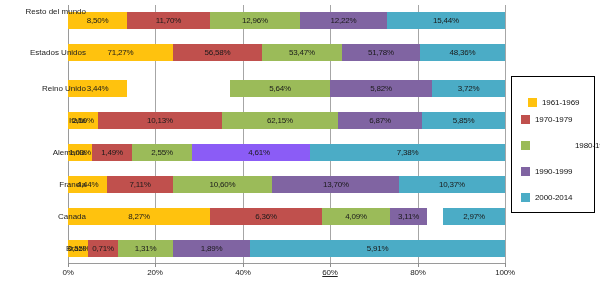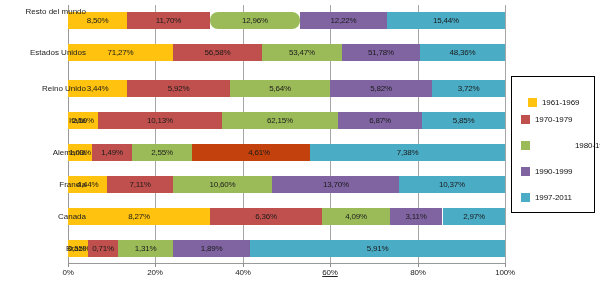--- a/index.html
+++ b/index.html
@@ -183,21 +183,21 @@
         <div class="x-tick-label" style="left: 485px;">100%</div>
       </div>
     <div id="bars">
         <div class="bar-row" style="top: 12px; left: 0px; width: 512px;">
           <div class="seg" title="Resto del mundo / 1961-1969 : 8,50%" style="left: 68px; width: 59px; background: rgb(255, 194, 14);">
             <div class="seg-label">8,50%</div>
           </div>
           <div class="seg" title="Resto del mundo / 1970-1979 : 11,70%" style="left: 127px; width: 83px; background: rgb(192, 80, 77);">
             <div class="seg-label">11,70%</div>
           </div>
-          <div class="seg" title="Resto del mundo / 1980-1989 : 12,96%" style="left: 210px; width: 90px; background: rgb(155, 187, 89); border-radius: 8px;">
+          <div class="seg" title="Resto del mundo / 1980-1989 : 12,96%" style="left: 210px; width: 90px; background: rgb(155, 187, 89);">
             <div class="seg-label">12,96%</div>
           </div>
           <div class="seg" title="Resto del mundo / 1990-1999 : 12,22%" style="left: 300px; width: 87px; background: rgb(128, 100, 162);">
             <div class="seg-label">12,22%</div>
           </div>
           <div class="seg" title="Resto del mundo / 2000-2011 : 15,44%" style="left: 387px; width: 118px; background: rgb(75, 172, 198);">
             <div class="seg-label">15,44%</div>
           </div>
         </div>
         <div class="bar-row" style="top: 44px; left: 0px; width: 512px;">
@@ -214,23 +214,20 @@
             <div class="seg-label">51,78%</div>
           </div>
           <div class="seg" title="Estados Unidos / 2000-2011 : 48,36%" style="left: 420px; width: 85px; background: rgb(75, 172, 198);">
             <div class="seg-label">48,36%</div>
           </div>
         </div>
         <div class="bar-row" style="top: 80px; left: 0px; width: 512px;">
           <div class="seg" title="Reino Unido / 1961-1969 : 3,44%" style="left: 68px; width: 59px; background: rgb(255, 194, 14);">
             <div class="seg-label">3,44%</div>
           </div>
-          <div class="seg" title="Reino Unido / 1970-1979 : 5,92%" style="left: 127px; width: 103px; background: rgb(192, 80, 77);">
-            <div class="seg-label">5,92%</div>
-          </div>
           <div class="seg" title="Reino Unido / 1980-1989 : 5,64%" style="left: 230px; width: 100px; background: rgb(155, 187, 89);">
             <div class="seg-label">5,64%</div>
           </div>
           <div class="seg" title="Reino Unido / 1990-1999 : 5,82%" style="left: 330px; width: 102px; background: rgb(128, 100, 162);">
             <div class="seg-label">5,82%</div>
           </div>
           <div class="seg" title="Reino Unido / 2000-2011 : 3,72%" style="left: 432px; width: 73px; background: rgb(75, 172, 198);">
             <div class="seg-label">3,72%</div>
           </div>
         </div>
@@ -254,21 +251,21 @@
         <div class="bar-row" style="top: 144px; left: 0px; width: 512px;">
           <div class="seg" title="Alemania / 1961-1969 : 1,03%" style="left: 68px; width: 24px; background: rgb(255, 194, 14);">
             <div class="seg-label">1,03%</div>
           </div>
           <div class="seg" title="Alemania / 1970-1979 : 1,49%" style="left: 92px; width: 40px; background: rgb(192, 80, 77);">
             <div class="seg-label">1,49%</div>
           </div>
           <div class="seg" title="Alemania / 1980-1989 : 2,55%" style="left: 132px; width: 60px; background: rgb(155, 187, 89);">
             <div class="seg-label">2,55%</div>
           </div>
-          <div class="seg" title="Alemania / 1990-1999 : 4,61%" style="left: 192px; width: 134px; background: #c2410c; padding-left: 31px;">
+          <div class="seg" title="Alemania / 1990-1999 : 4,61%" style="left: 192px; width: 134px; background: #8b5cf6; padding-left: 31px;">
             <div class="seg-label">4,61%</div>
           </div>
           <div class="seg" title="Alemania / 2000-2011 : 7,38%" style="left: 310px; width: 195px; background: rgb(75, 172, 198);">
             <div class="seg-label">7,38%</div>
           </div>
         </div>
         <div class="bar-row" style="top: 176px; left: 0px; width: 512px;">
           <div class="seg" title="Francia / 1961-1969 : 4,44%" style="left: 68px; width: 39px; background: rgb(255, 194, 14);">
             <div class="seg-label">4,44%</div>
           </div>
@@ -288,21 +285,21 @@
         <div class="bar-row" style="top: 208px; left: 0px; width: 512px;">
           <div class="seg" title="Canada / 1961-1969 : 8,27%" style="left: 68px; width: 142px; background: rgb(255, 194, 14);">
             <div class="seg-label">8,27%</div>
           </div>
           <div class="seg" title="Canada / 1970-1979 : 6,36%" style="left: 210px; width: 112px; background: rgb(192, 80, 77);">
             <div class="seg-label">6,36%</div>
           </div>
           <div class="seg" title="Canada / 1980-1989 : 4,09%" style="left: 322px; width: 68px; background: rgb(155, 187, 89);">
             <div class="seg-label">4,09%</div>
           </div>
-          <div class="seg" title="Canada / 1990-1999 : 3,11%" style="left: 390px; width: 52px; background: rgb(128, 100, 162);">
+          <div class="seg" title="Canada / 1990-1999 : 3,11%" style="left: 390px; width: 37px; background: rgb(128, 100, 162);">
             <div class="seg-label">3,11%</div>
           </div>
           <div class="seg" title="Canada / 2000-2011 : 2,97%" style="left: 443px; width: 62px; background: rgb(75, 172, 198);">
             <div class="seg-label">2,97%</div>
           </div>
         </div>
         <div class="bar-row" style="top: 240px; left: 0px; width: 512px;">
           <div class="seg" title="Brazil / 1961-1969 : 0,55%" style="left: 68px; width: 20px; background: rgb(255, 194, 14);">
             <div class="seg-label">0,55%</div>
           </div>
@@ -362,18 +359,18 @@
         <div class="legend-item" style="top: 63px; gap: 40px;">
           <span class="legend-swatch" style="background: rgb(155, 187, 89);"></span>
           <span class="legend-text">1980-1989</span>
         </div>
         <div class="legend-item" style="top: 89px;">
           <span class="legend-swatch" style="background: rgb(128, 100, 162);"></span>
           <span class="legend-text">1990-1999</span>
         </div>
         <div class="legend-item" style="top: 115px;">
           <span class="legend-swatch" style="background: rgb(75, 172, 198);"></span>
-          <span class="legend-text">1997-2011</span>
+          <span class="legend-text">2000-2014</span>
         </div>
       </div>
   </div>
 
 </div>
 
 </body></html>

